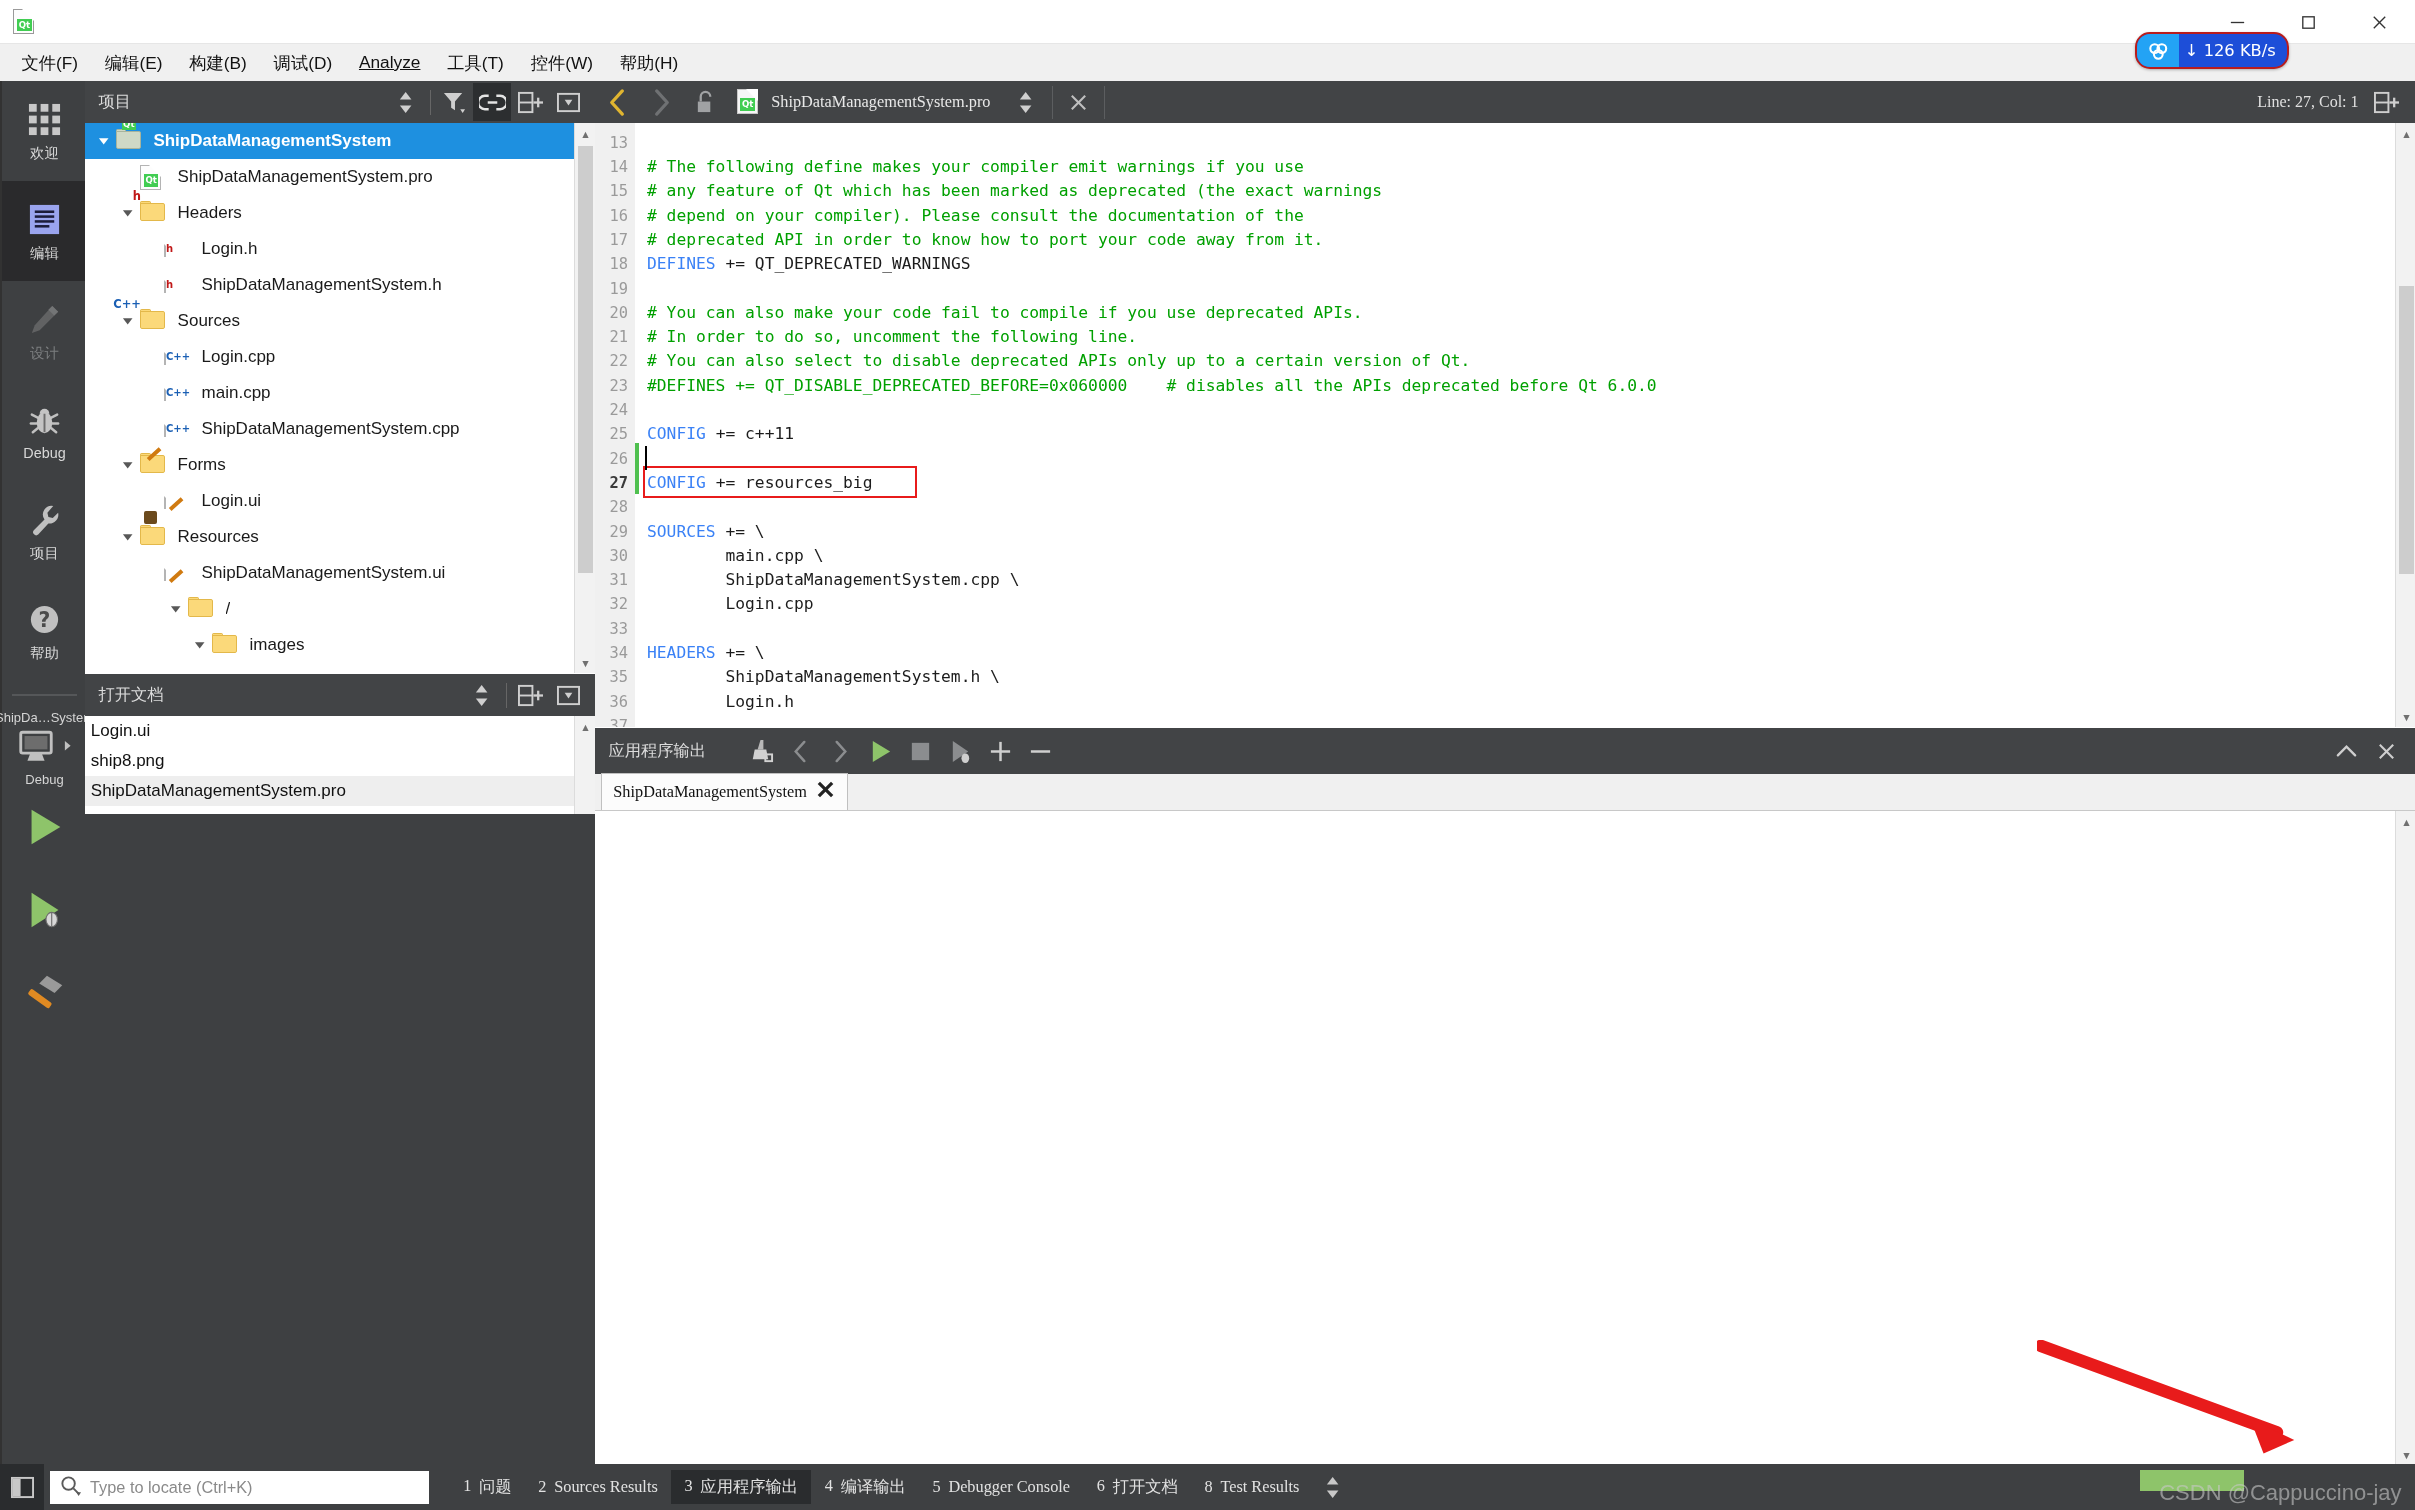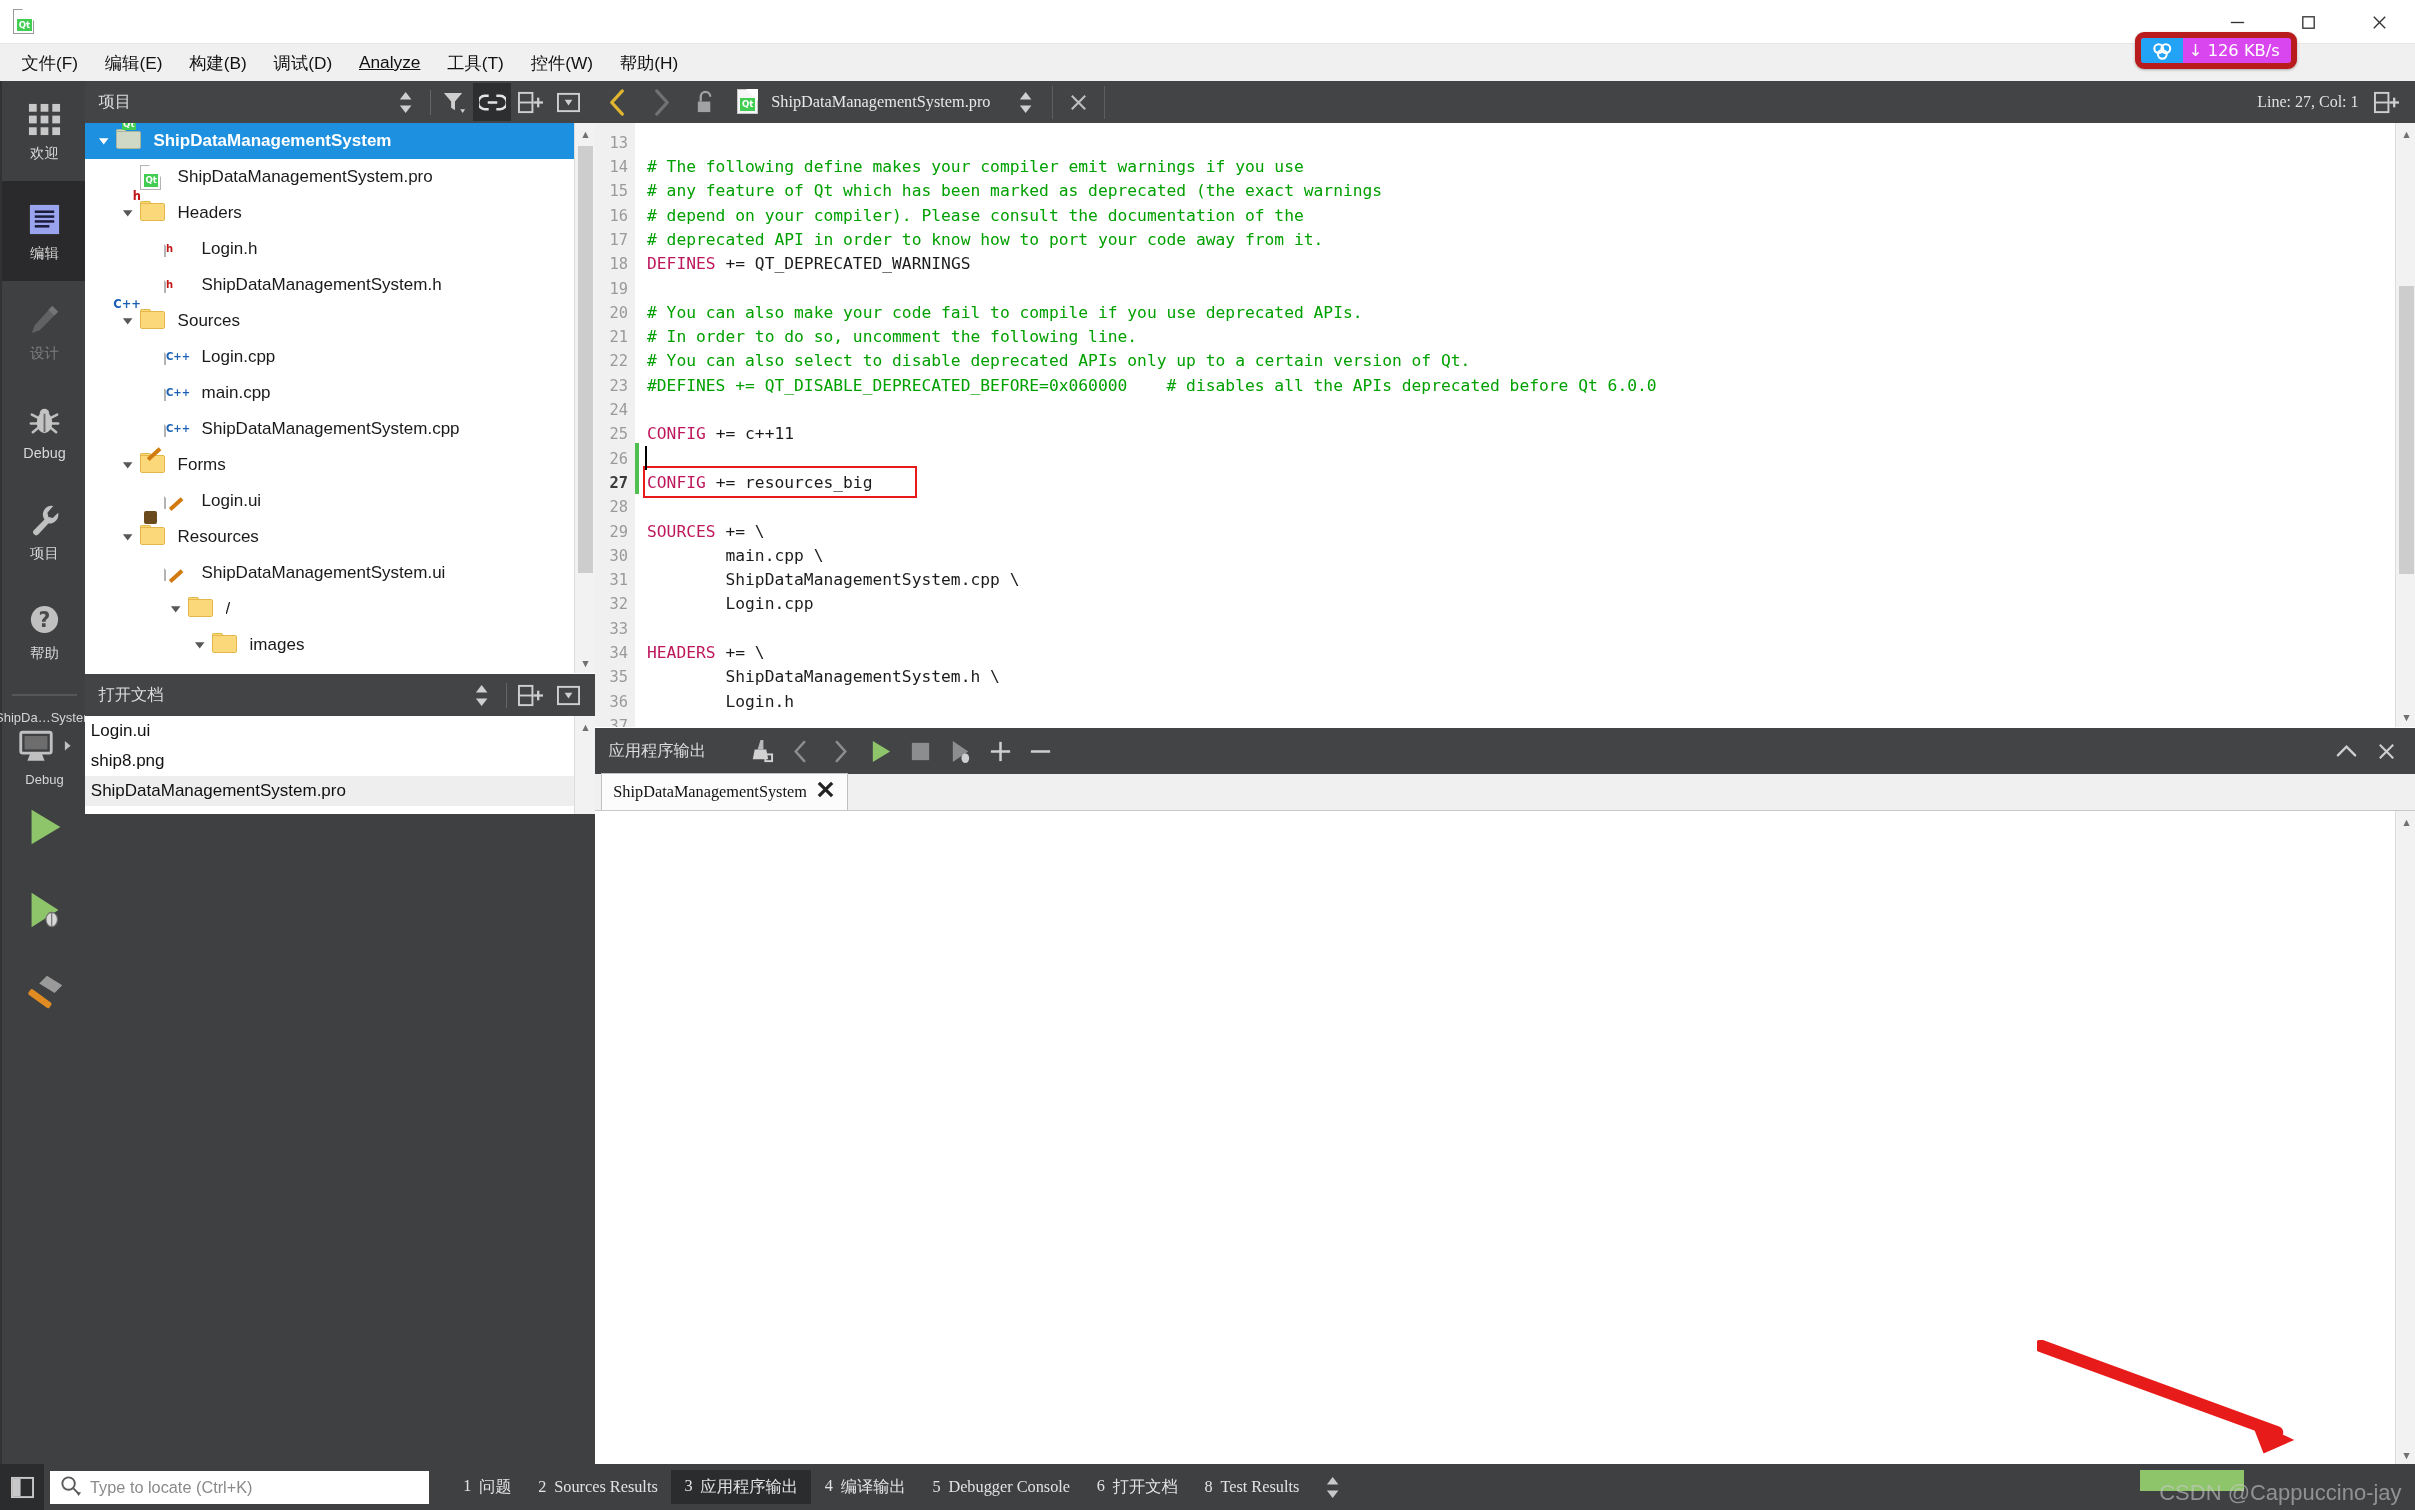--- a/index.html
+++ b/index.html
@@ -52,23 +52,23 @@
   }
   .winbtn {
     width: 71px; height: 44px; display: flex; align-items: center; justify-content: center;
     color: #333; font-size: 18px; font-family: "DejaVu Sans", sans-serif;
   }
   .winbtn svg { display: block; }
 
   
   .netbadge {
     position: absolute; left: 2135px; top: 32px;
-    height: 37px; border-radius: 9px; overflow: hidden;
+    height: 37px; border-radius: 15px; overflow: hidden;
     display: flex; align-items: center;
-    background: #d946ef; border: 6px solid #b91c1c;
+    background: #1d4ed8; border: 2px solid #b91c1c;
     box-shadow: 0 1px 2.9px rgba(0,0,0,.28);
     z-index: 60;
   }
   .netbadge .nb-ico {
     width: 42px; height: 37px; background: #23a3f5;
     display: flex; align-items: center; justify-content: center;
     color:#fff; font-size: 19px;
   }
   .netbadge .nb-txt {
     padding: 0 11.5px 0 5.8px; color: #ffffff; font-size: 16.3px;
@@ -171,21 +171,21 @@
     white-space: pre;
   }
   .cl { height: 24px; position: relative; }
   .cl .ln {
     position:absolute; left:0; width: 33px; text-align: right;
     color: #9a9a9a; font-size: 15.4px;
   }
   .cl .ln.cur { color: #3a3a3a; font-weight: bold; }
   .cl .ct { position: absolute; left: 52px; }
   .k-cmt { color: #00a000; }
-  .k-var { color: #be185d; }
+  .k-var { color: #3b82f6; }
   .k-txt { color: #1c1c1c; }
   .hlbox {
     position: absolute; border: 2.9px solid #e81b1b; pointer-events: none;
   }
   .caret { position:absolute; width:1.9px; background:#000; }
 
   
   .outpane { position: absolute; left: 0; top: 647px; width: 1821px; height: 737px; background: #ffffff; }
   .outhdr { height: 46px; background: #424446; display:flex; align-items:center; color:#dcdcdc; font-size:16.3px; padding-left: 13.4px; }
   .outhdr .otitle { white-space: nowrap; }

